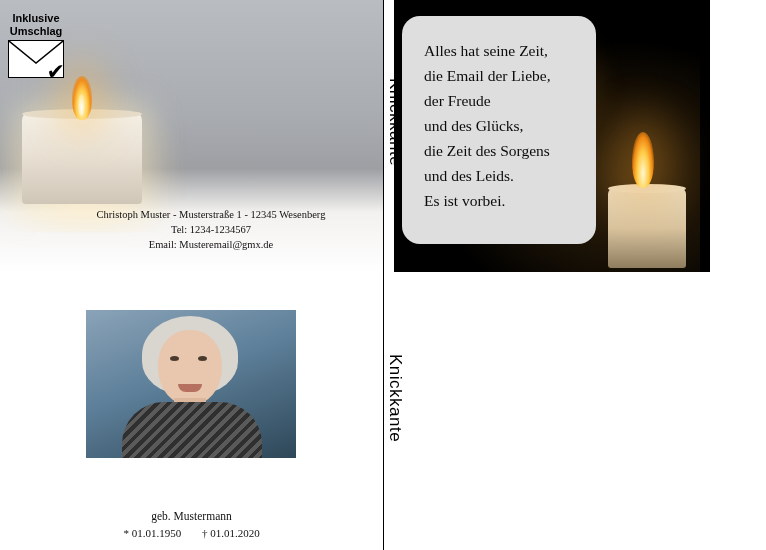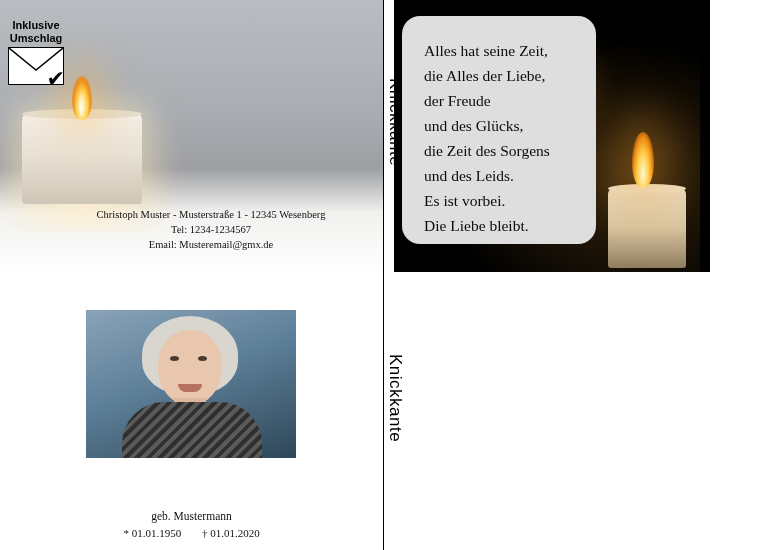--- a/index.html
+++ b/index.html
@@ -73,21 +73,21 @@
   }
   .tl-reflect {
     position:absolute;
     left: 24px; bottom: 42px;
     width: 116px; height: 26px;
     background: radial-gradient(ellipse at 50% 0%, rgba(255,240,210,0.55) 0%, rgba(255,240,210,0) 80%);
   }
 
   .envelope-badge {
     position: absolute;
-    left: 6px; top: 19px;
+    left: 6px; top: 12px;
     width: 60px;
     text-align: center;
     z-index: 6;
   }
   .envelope-badge .line {
     font-family: "Liberation Sans", sans-serif;
     font-weight: bold;
     font-size: 11px;
     color: #000;
     line-height: 13px;
@@ -369,27 +369,26 @@
 
     <div class="top-right">
       <div class="tr-glow"></div>
       <div class="tr-candle-b"></div>
       <div class="tr-flame-b"></div>
       <div class="tr-candle-a"></div>
       <div class="tr-flame-a"></div>
 
       <div class="verse-card">
         <p>Alles hat seine Zeit,</p>
-        <p>die Alles der Liebe,</p>
+        <p>die Email der Liebe,</p>
         <p>der Freude</p>
         <p>und des Glücks,</p>
         <p>die Zeit des Sorgens</p>
         <p>und des Leids.</p>
         <p>Es ist vorbei.</p>
-        <p>Die Liebe bleibt.</p>
       </div>
     </div>
   </div>
 
   <div class="bottom-half">
 
     <div class="portrait-wrap">
       <div class="portrait">
         <div class="bg"></div>
         <div class="hair"></div>

